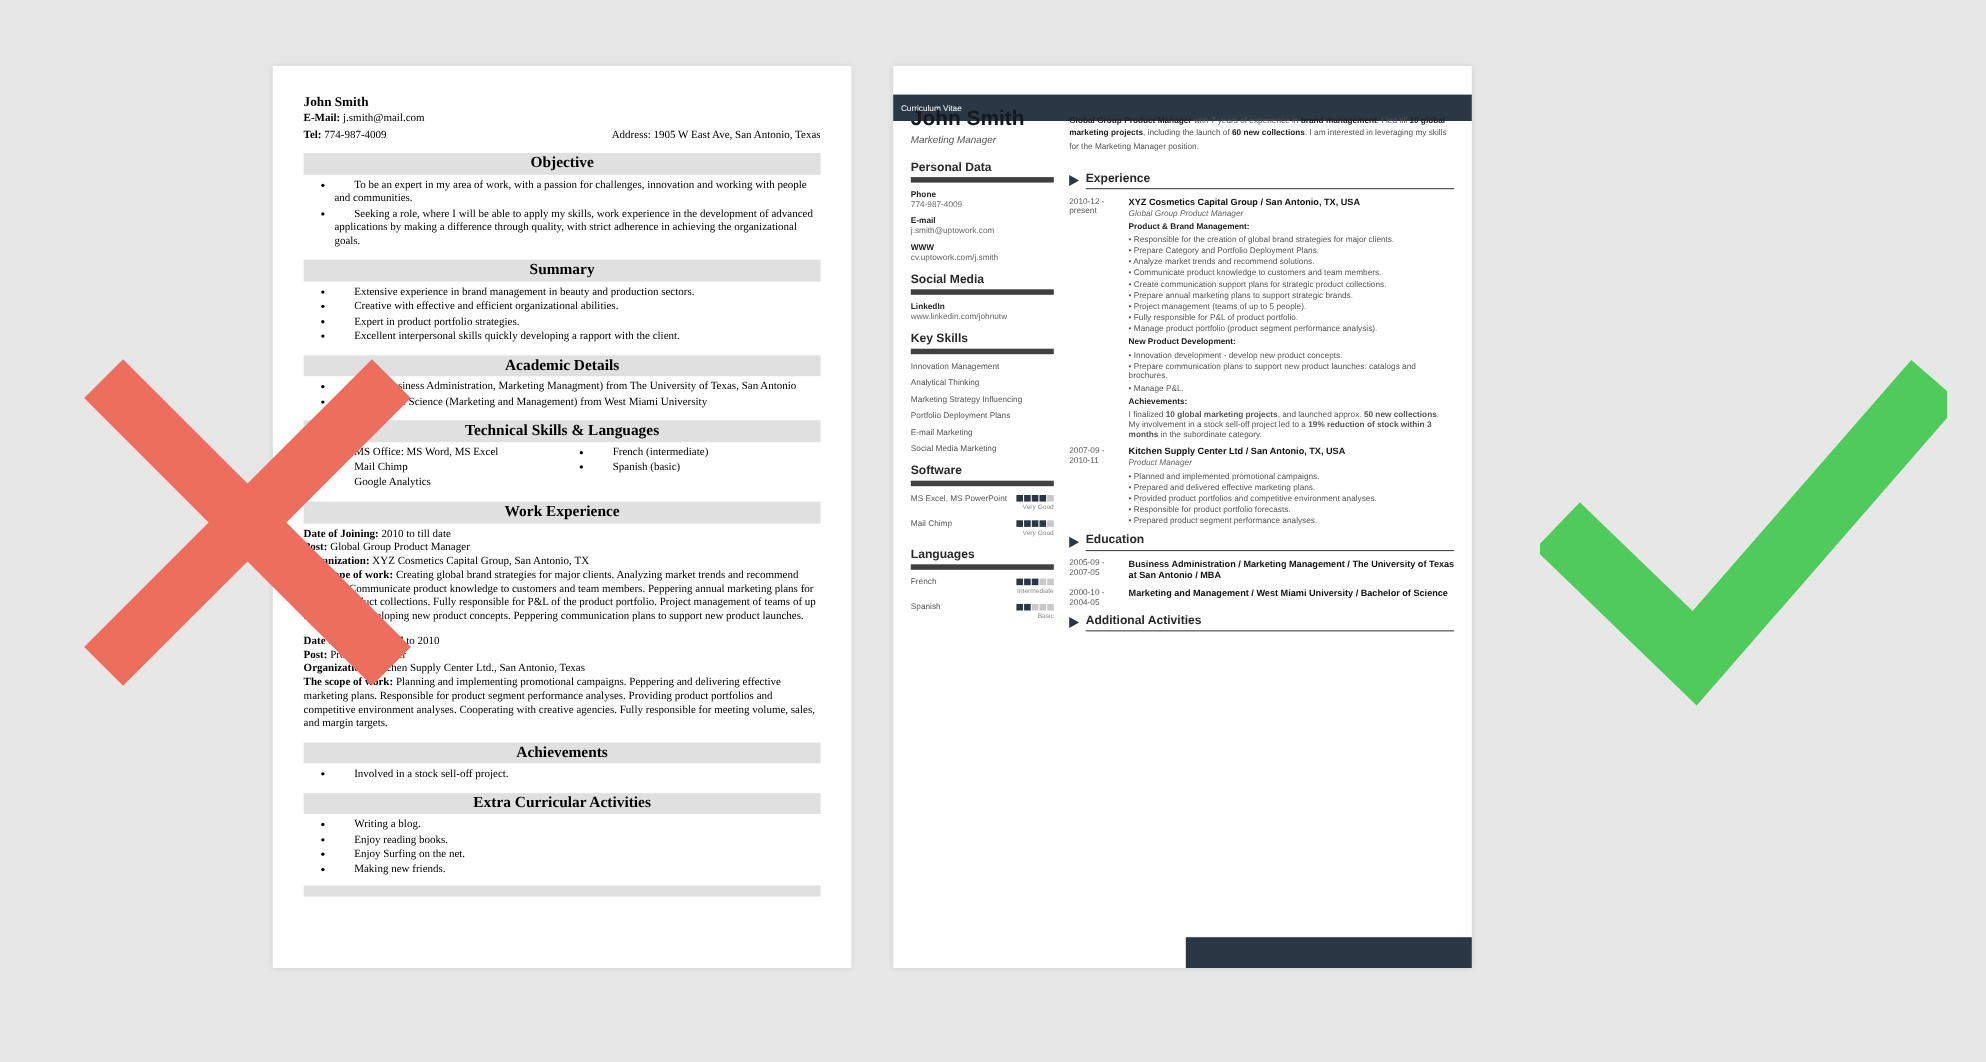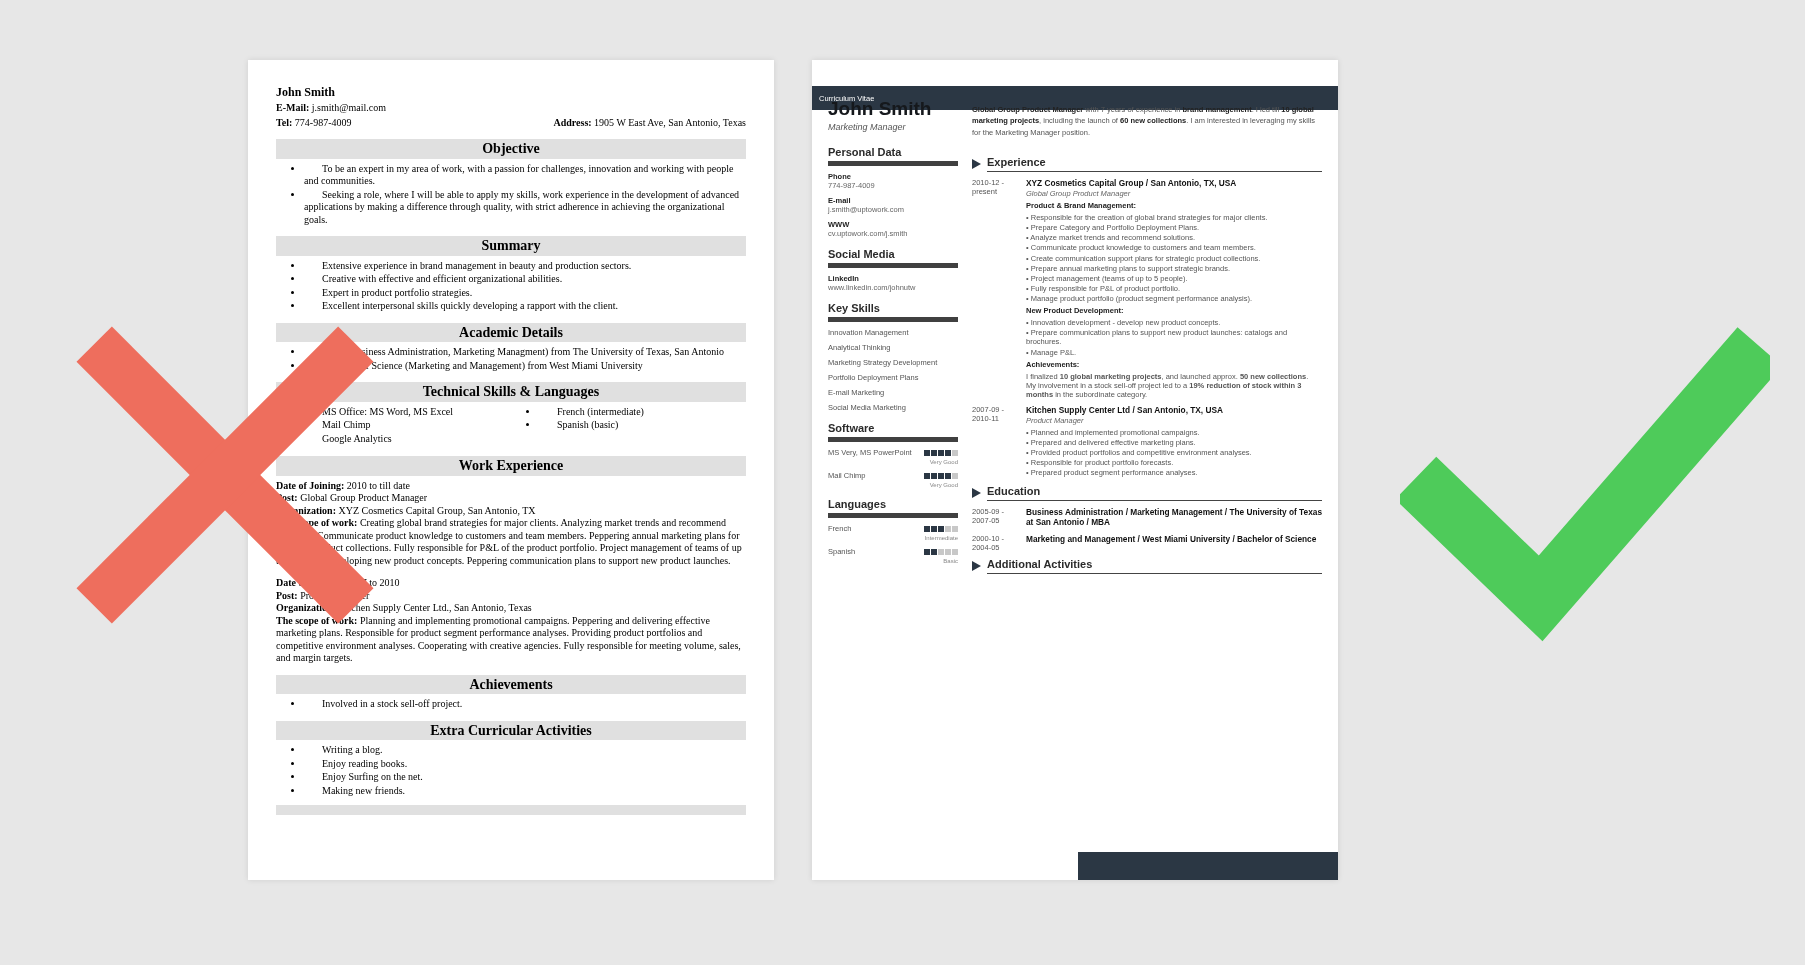--- a/index.html
+++ b/index.html
@@ -25,21 +25,21 @@
     width:526px;height:820px;
     background:#fff;
     box-shadow:0 0 6px rgba(0,0,0,.1);
     padding:25px 28px 20px 28px;
   }
   
   .left{left:248px;font-family:"Times New Roman",serif;font-size:10px;line-height:1.25;color:#000}
   .left .head-row{display:flex;justify-content:space-between;align-items:flex-end}
   .left .name{font-weight:bold;font-size:12px}
   .left .addr{font-size:10px}
-  .left .addr b{font-weight:bold}
+  .left .addr b{font-weight:normal}
   .left .contact{font-size:10px;margin-top:2px}
   .left .section-bar{background:#e0e0e0;text-align:center;font-weight:bold;font-size:14px;margin:10px 0 4px 0;padding:1px 0}
   .left ul{margin:0;padding-left:28px}
   .left li{margin-bottom:1px}
   .left .block{margin-top:4px}
   .left .field-line{margin-left:0}
   .left .field-line b{font-weight:bold}
   .left .skills-row{display:flex}
   .left .skills-row ul{flex:1;padding-left:28px}
   
@@ -192,31 +192,31 @@
           <div class="kv">
               <div class="k">LinkedIn</div>
               <div class="v">www.linkedin.com/johnutw</div>
             </div>
         </div>
 
         <div class="side-section">
           <div class="side-head">Key Skills</div>
           <div class="skill-item">Innovation Management</div>
           <div class="skill-item">Analytical Thinking</div>
-          <div class="skill-item">Marketing Strategy Development</div>
+          <div class="skill-item">Marketing Strategy Influencing</div>
           <div class="skill-item">Portfolio Deployment Plans</div>
           <div class="skill-item">E-mail Marketing</div>
           <div class="skill-item">Social Media Marketing</div>
         </div>
 
         <div class="side-section">
           <div class="side-head">Software</div>
           <div>
             <div class="soft-row">
-                <span>MS Very, MS PowerPoint</span>
+                <span>MS Excel, MS PowerPoint</span>
                 <span class="dots">
                   <span class="dot on"></span>
                   <span class="dot on"></span>
                   <span class="dot on"></span>
                   <span class="dot on"></span>
                   <span class="dot"></span>
                 </span>
               </div>
             <div class="rating-label">Very Good</div>
           </div>

